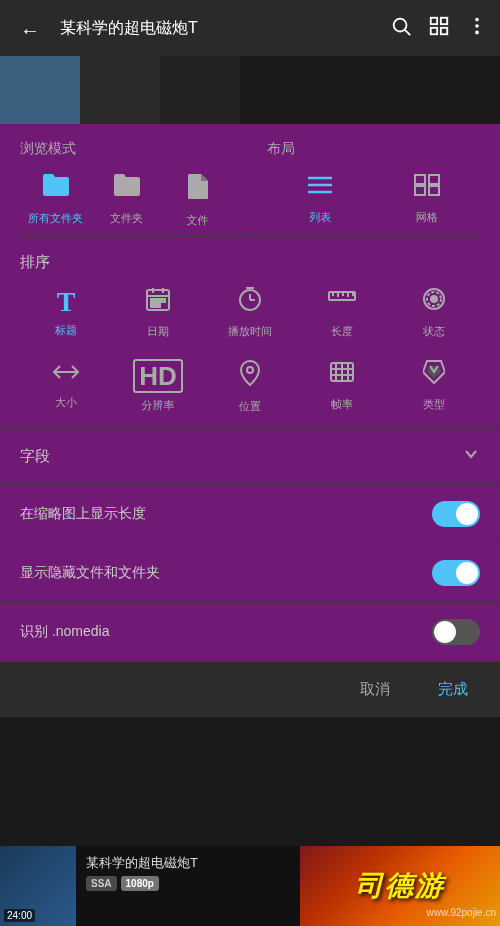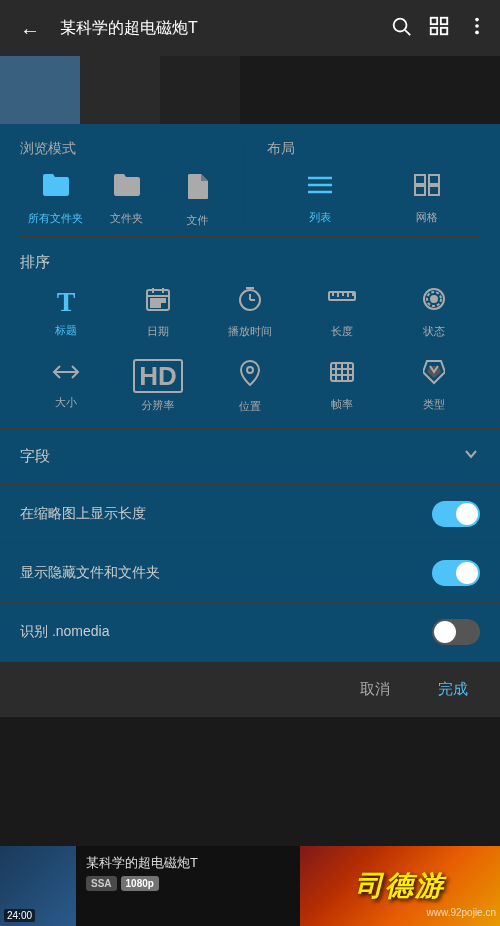--- a/index.html
+++ b/index.html
@@ -386,21 +386,21 @@
     <div class="thumb-item active" style="background:#3a6080;"></div>
     <div class="thumb-item" style="background:#2a2a2a;"></div>
     <div class="thumb-item" style="background:#222;"></div>
     <div class="thumb-item" style="background:#1a1a1a;"></div>
     <div class="thumb-item" style="background:#1a1a1a;"></div>
     <div class="thumb-item" style="background:#1a1a1a;"></div>
     <div class="thumb-item" style="background:#1a1a1a;"></div>
   </div>
 </div>
 
-<div style="background:#0c4a6e;">
+<div style="background:#701a75;">
   <div class="browse-layout-row">
 
     <div class="browse-side">
       <div class="sub-title">浏览模式</div>
       <div class="icon-row">
         <div class="icon-item active">
           <span class="icon-symbol">
             <svg width="30" height="26" viewBox="0 0 30 26" fill="#4fc3f7">
               <path d="M2 4 Q2 2 4 2 L12 2 L14 5 L26 5 Q28 5 28 7 L28 22 Q28 24 26 24 L4 24 Q2 24 2 22 Z"></path>
             </svg>

